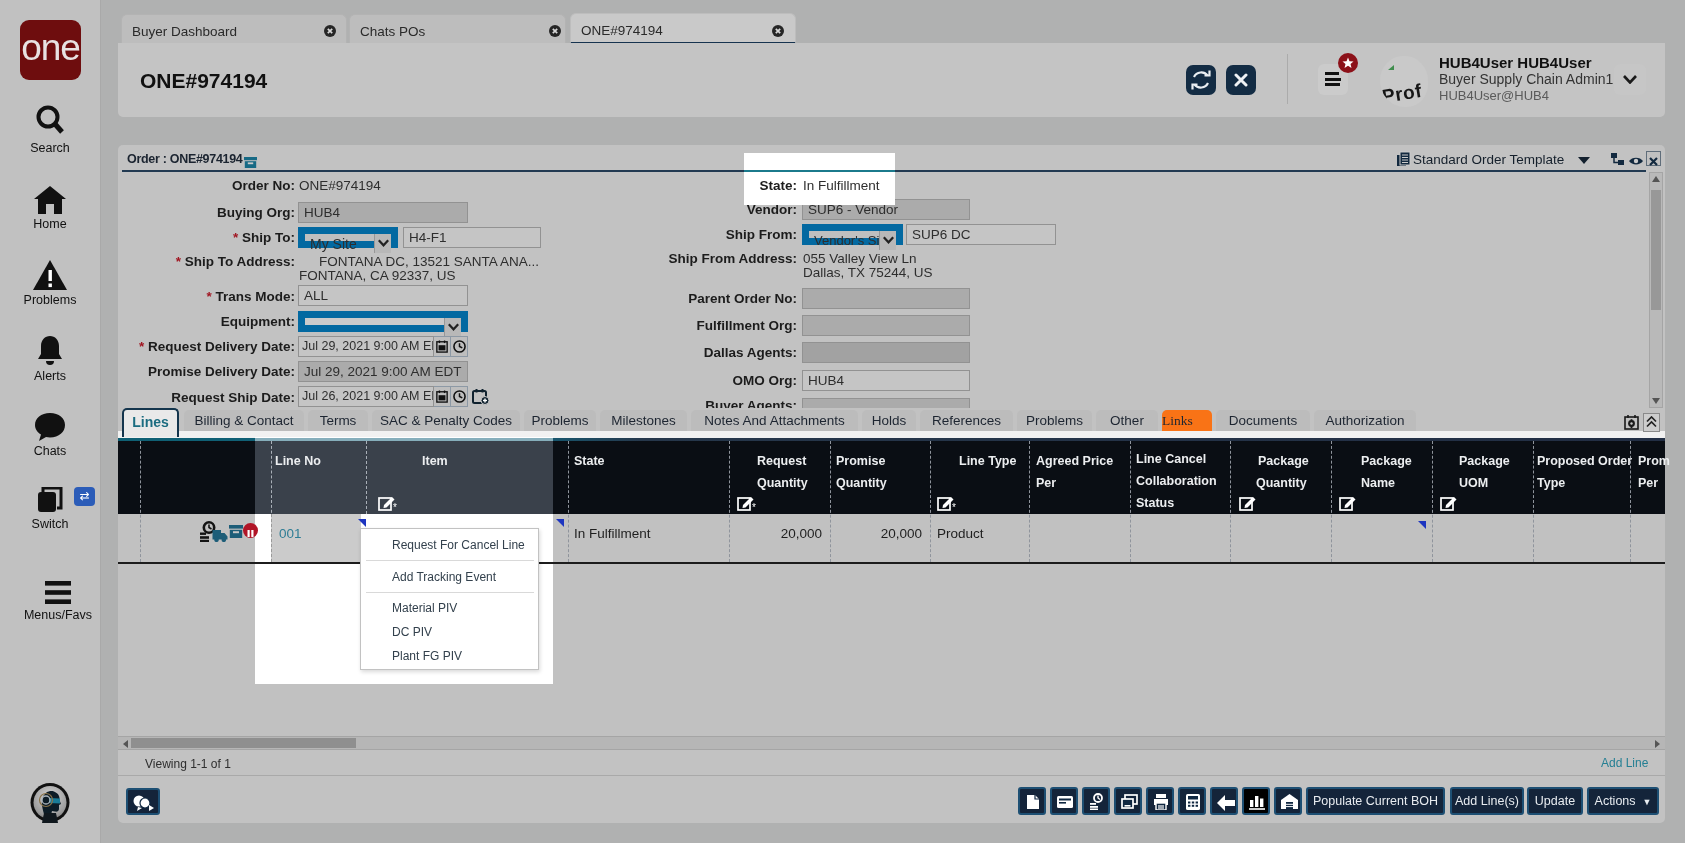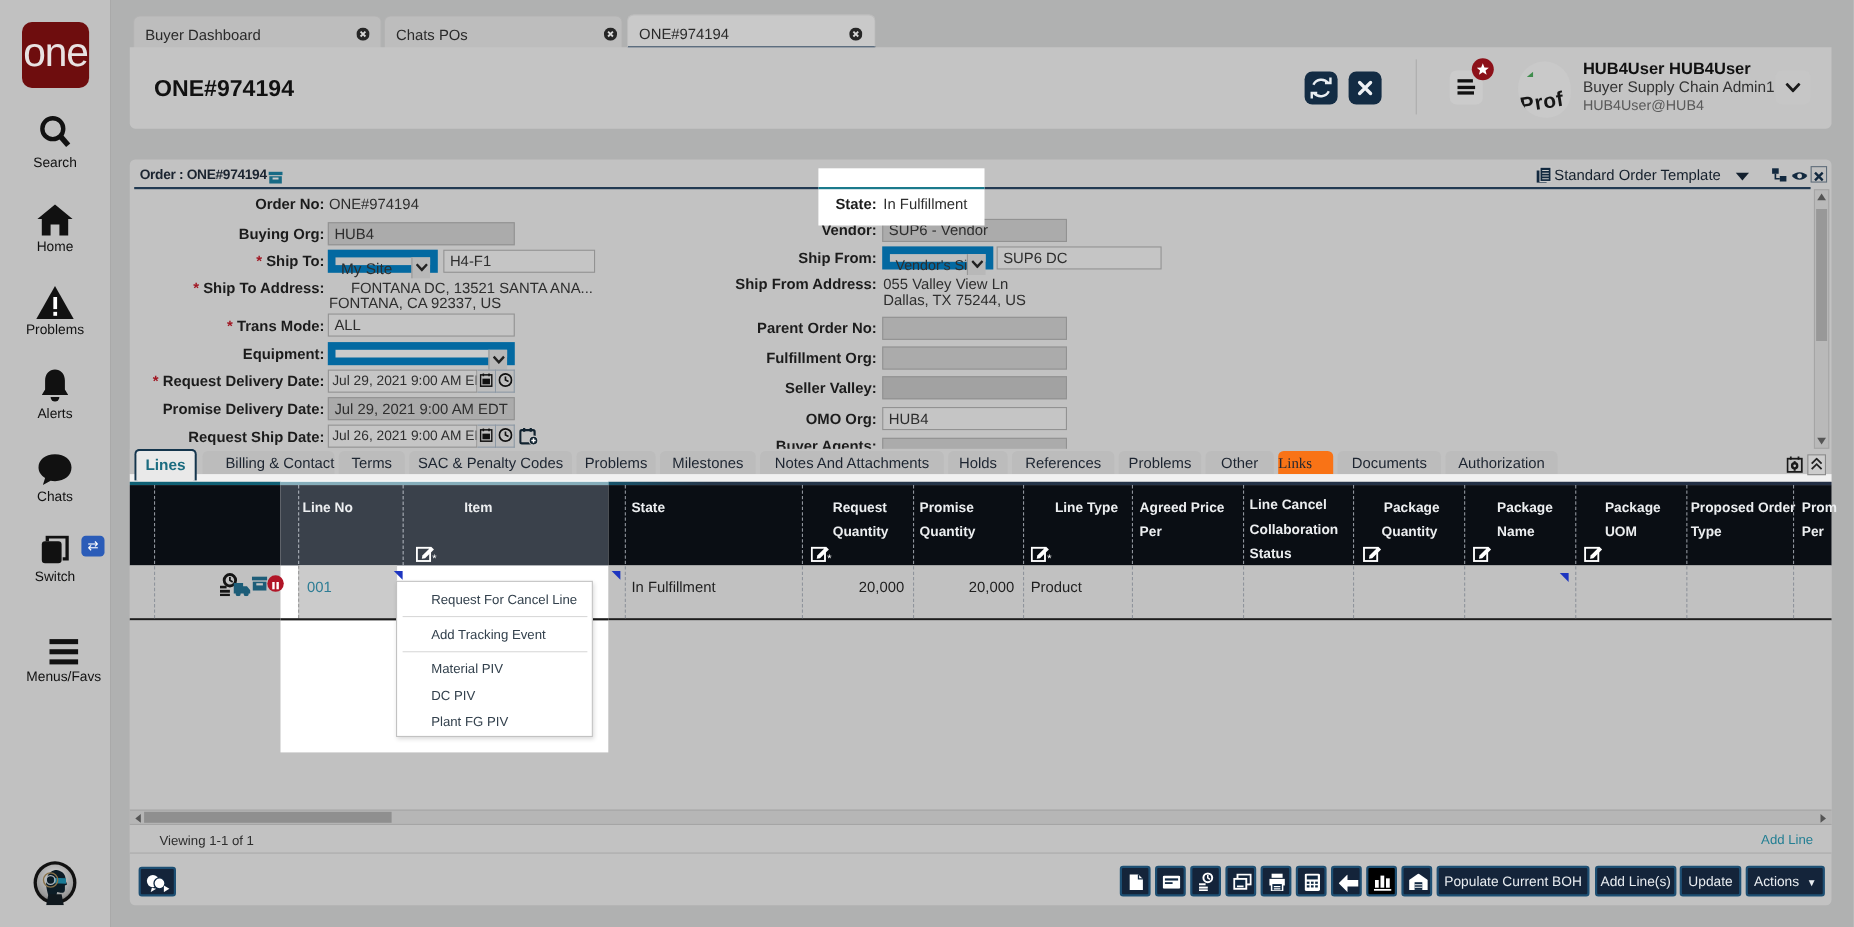--- a/index.html
+++ b/index.html
@@ -261,36 +261,36 @@
         <path d="M1 1 L7 7.5 L13 1" fill="none" stroke="#222" stroke-width="2.8"></path>
       </svg></span></div>
 <div class="inp" style="left:906px; top:224px; width:150px;">SUP6 DC</div>
 <div class="lbl" style="left:597px; top:251px; width:200px;">Ship From Address:</div>
 <div class="val" style="left:803px; top:251px;">055 Valley View Ln</div>
 <div class="val" style="left:803px; top:265px;">Dallas, TX 75244, US</div>
 <div class="lbl" style="left:597px; top:291px; width:200px;">Parent Order No:</div>
 <div class="inp ro" style="left:802px; top:288px; width:168px;"></div>
 <div class="lbl" style="left:597px; top:318px; width:200px;">Fulfillment Org:</div>
 <div class="inp ro" style="left:802px; top:315px; width:168px;"></div>
-<div class="lbl" style="left:597px; top:345px; width:200px;">Seller Valley:</div>
+<div class="lbl" style="left:597px; top:345px; width:200px;">Dallas Agents:</div>
 <div class="inp ro" style="left:802px; top:342px; width:168px; background:#a2a2a2;"></div>
 <div class="lbl" style="left:597px; top:373px; width:200px;">OMO Org:</div>
 <div class="inp" style="left:802px; top:370px; width:168px;">HUB4</div>
 <div class="lbl" style="left:597px; top:398px; width:200px;">Buyer Agents:</div>
 <div class="inp ro" style="left:802px; top:398px; width:168px;"></div>
 <div class="abs" style="left:118px; top:408px; width:1530px; height:24px; background:#c2c2c2;"></div>
 
 <div class="abs" style="left:1649px; top:172px; width:14px; height:236px; background:#b9b9b9; border:1px solid #a5a5a5;"></div>
 <div class="abs" style="left:1652px; top:176px; width:0; height:0; border-left:4px solid transparent; border-right:4px solid transparent; border-bottom:6px solid #555;"></div>
 <div class="abs" style="left:1651px; top:190px; width:10px; height:120px; background:#989898;"></div>
 <div class="abs" style="left:1652px; top:398px; width:0; height:0; border-left:4px solid transparent; border-right:4px solid transparent; border-top:6px solid #555;"></div>
 
 <div class="abs" style="left:118px; top:431px; width:1547px; height:7px; background:#f1f1f1;"></div>
 <div class="abs" style="left:118px; top:437.5px; width:1547px; height:3px; background:linear-gradient(to right,#0f6074 0%,#136079 26%,#26374b 34%,#222e44 100%);"></div>
-<div class="abs" style="left:184px; top:410px; width:120px; height:21px; background:#bcbcbc; border-radius:5px 5px 0 0; text-align:right; font-size:13.5px; color:#1d2531; padding-top:3px;">Billing &amp; Contact</div>
+<div class="abs" style="left:184px; top:410px; width:120px; height:21px; background:#bcbcbc; border-radius:5px 5px 0 0; text-align:center; font-size:13.5px; color:#1d2531; padding-top:3px;">Billing &amp; Contact</div>
 <div class="abs" style="left:308px; top:410px; width:60px; height:21px; background:#bcbcbc; border-radius:5px 5px 0 0; text-align:center; font-size:13.5px; color:#1d2531; padding-top:3px;">Terms</div>
 <div class="abs" style="left:372px; top:410px; width:148px; height:21px; background:#bcbcbc; border-radius:5px 5px 0 0; text-align:center; font-size:13.5px; color:#1d2531; padding-top:3px;">SAC &amp; Penalty Codes</div>
 <div class="abs" style="left:524px; top:410px; width:72px; height:21px; background:#bcbcbc; border-radius:5px 5px 0 0; text-align:center; font-size:13.5px; color:#1d2531; padding-top:3px;">Problems</div>
 <div class="abs" style="left:600px; top:410px; width:87px; height:21px; background:#bcbcbc; border-radius:5px 5px 0 0; text-align:center; font-size:13.5px; color:#1d2531; padding-top:3px;">Milestones</div>
 <div class="abs" style="left:691px; top:410px; width:167px; height:21px; background:#bcbcbc; border-radius:5px 5px 0 0; text-align:center; font-size:13.5px; color:#1d2531; padding-top:3px;">Notes And Attachments</div>
 <div class="abs" style="left:862px; top:410px; width:54px; height:21px; background:#bcbcbc; border-radius:5px 5px 0 0; text-align:center; font-size:13.5px; color:#1d2531; padding-top:3px;">Holds</div>
 <div class="abs" style="left:920px; top:410px; width:93px; height:21px; background:#bcbcbc; border-radius:5px 5px 0 0; text-align:center; font-size:13.5px; color:#1d2531; padding-top:3px;">References</div>
 <div class="abs" style="left:1017px; top:410px; width:75px; height:21px; background:#bcbcbc; border-radius:5px 5px 0 0; text-align:center; font-size:13.5px; color:#1d2531; padding-top:3px;">Problems</div>
 <div class="abs" style="left:1096px; top:410px; width:62px; height:21px; background:#bcbcbc; border-radius:5px 5px 0 0; text-align:center; font-size:13.5px; color:#1d2531; padding-top:3px;">Other</div>
 <div class="abs" style="left:1162px; top:410px; width:50px; height:21px; background:#f97316; border-radius:5px 5px 0 0; text-align:left; font-size:13.5px; color:#1d2531; padding-top:3px;font-family:Liberation Serif, serif;">Links</div>

